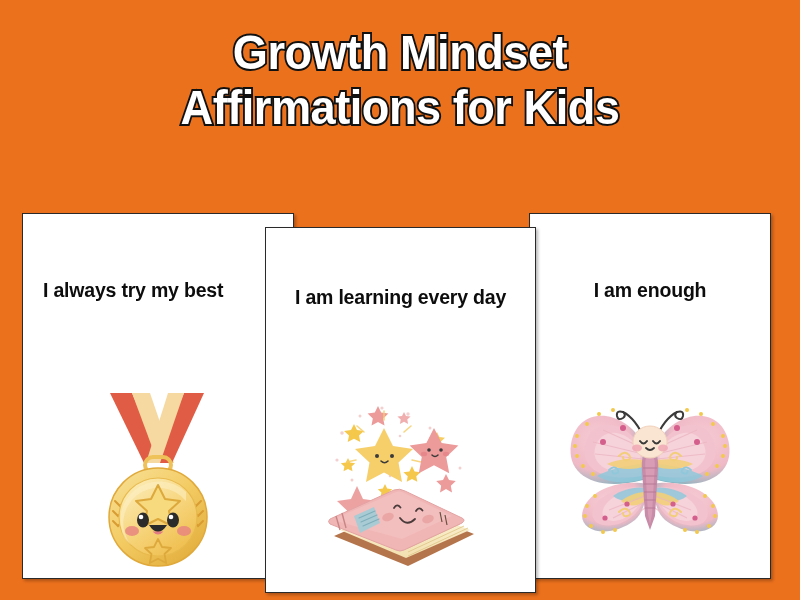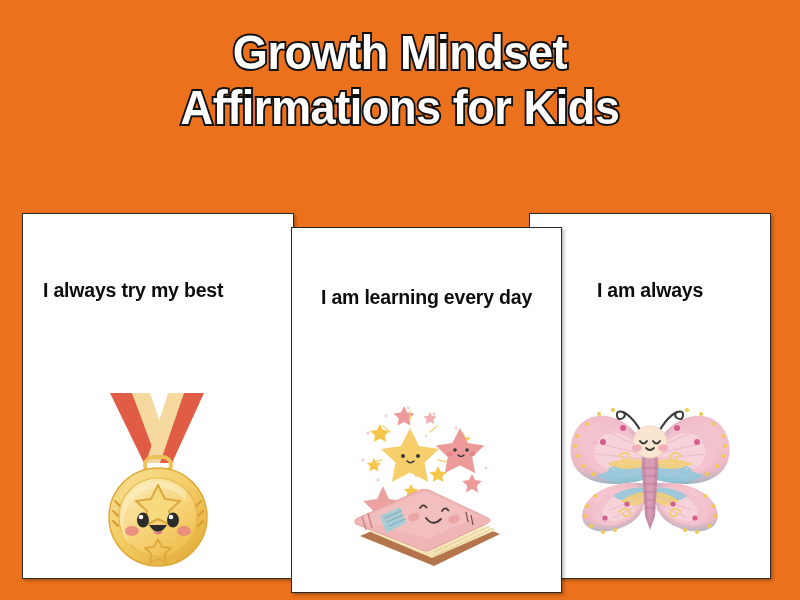--- a/index.html
+++ b/index.html
@@ -36,21 +36,21 @@
 
   
   .card{
     position:absolute;
     background:#FFFFFF;
     border:1.5px solid #2a2a2a;
     box-shadow:2px 2px 3px rgba(0,0,0,0.28);
     overflow:hidden;
   }
   #card1{ left:22px;  top:213px; width:272px; height:366px; z-index:1; }
-  #card2{ left:265px; top:227px; width:271px; height:366px; z-index:3;margin-left:26px; }
+  #card2{ left:265px; top:227px; width:271px; height:366px; z-index:3; }
   #card3{ left:529px; top:213px; width:242px; height:366px; z-index:2; }
 
   .card-text{
     position:absolute;
     left:0; right:0;
     text-align:center;
     font-size:19.5px;
     font-weight:bold;
     color:#0d0d0d;
     letter-spacing:-0.2px;
@@ -242,21 +242,21 @@
         <path d="M82 120 q3 -5 6.5 -0.5" fill="none" stroke="#4A3B3B" stroke-width="1.8" stroke-linecap="round"></path>
         <path d="M104 123 q3 -5 6.5 -0.5" fill="none" stroke="#4A3B3B" stroke-width="1.8" stroke-linecap="round"></path>
         <path d="M88 130 q7 9 15 1" fill="none" stroke="#4A3B3B" stroke-width="1.8" stroke-linecap="round"></path>
         <ellipse cx="76" cy="129" rx="6" ry="4" fill="#E8A1A1" opacity="0.85" transform="rotate(-20 76 129)"></ellipse>
         <ellipse cx="116" cy="131" rx="6" ry="4" fill="#E8A1A1" opacity="0.85" transform="rotate(-20 116 131)"></ellipse>
       </svg>
     </div>
   </div>
 
   <div class="card" id="card3">
-    <div class="card-text">I am always</div>
+    <div class="card-text">I am enough</div>
     <div class="art" id="art3">
       <svg viewBox="0 0 186 180" width="186" height="180">
         <defs>
           <radialGradient id="wingTop" cx="0.35" cy="0.35" r="0.75">
             <stop offset="0%" stop-color="#F6CBD4"></stop>
             <stop offset="60%" stop-color="#EFB9C6"></stop>
             <stop offset="100%" stop-color="#7FB3BF"></stop>
           </radialGradient>
           <radialGradient id="wingBot" cx="0.4" cy="0.35" r="0.8">
             <stop offset="0%" stop-color="#F6CBD4"></stop>

